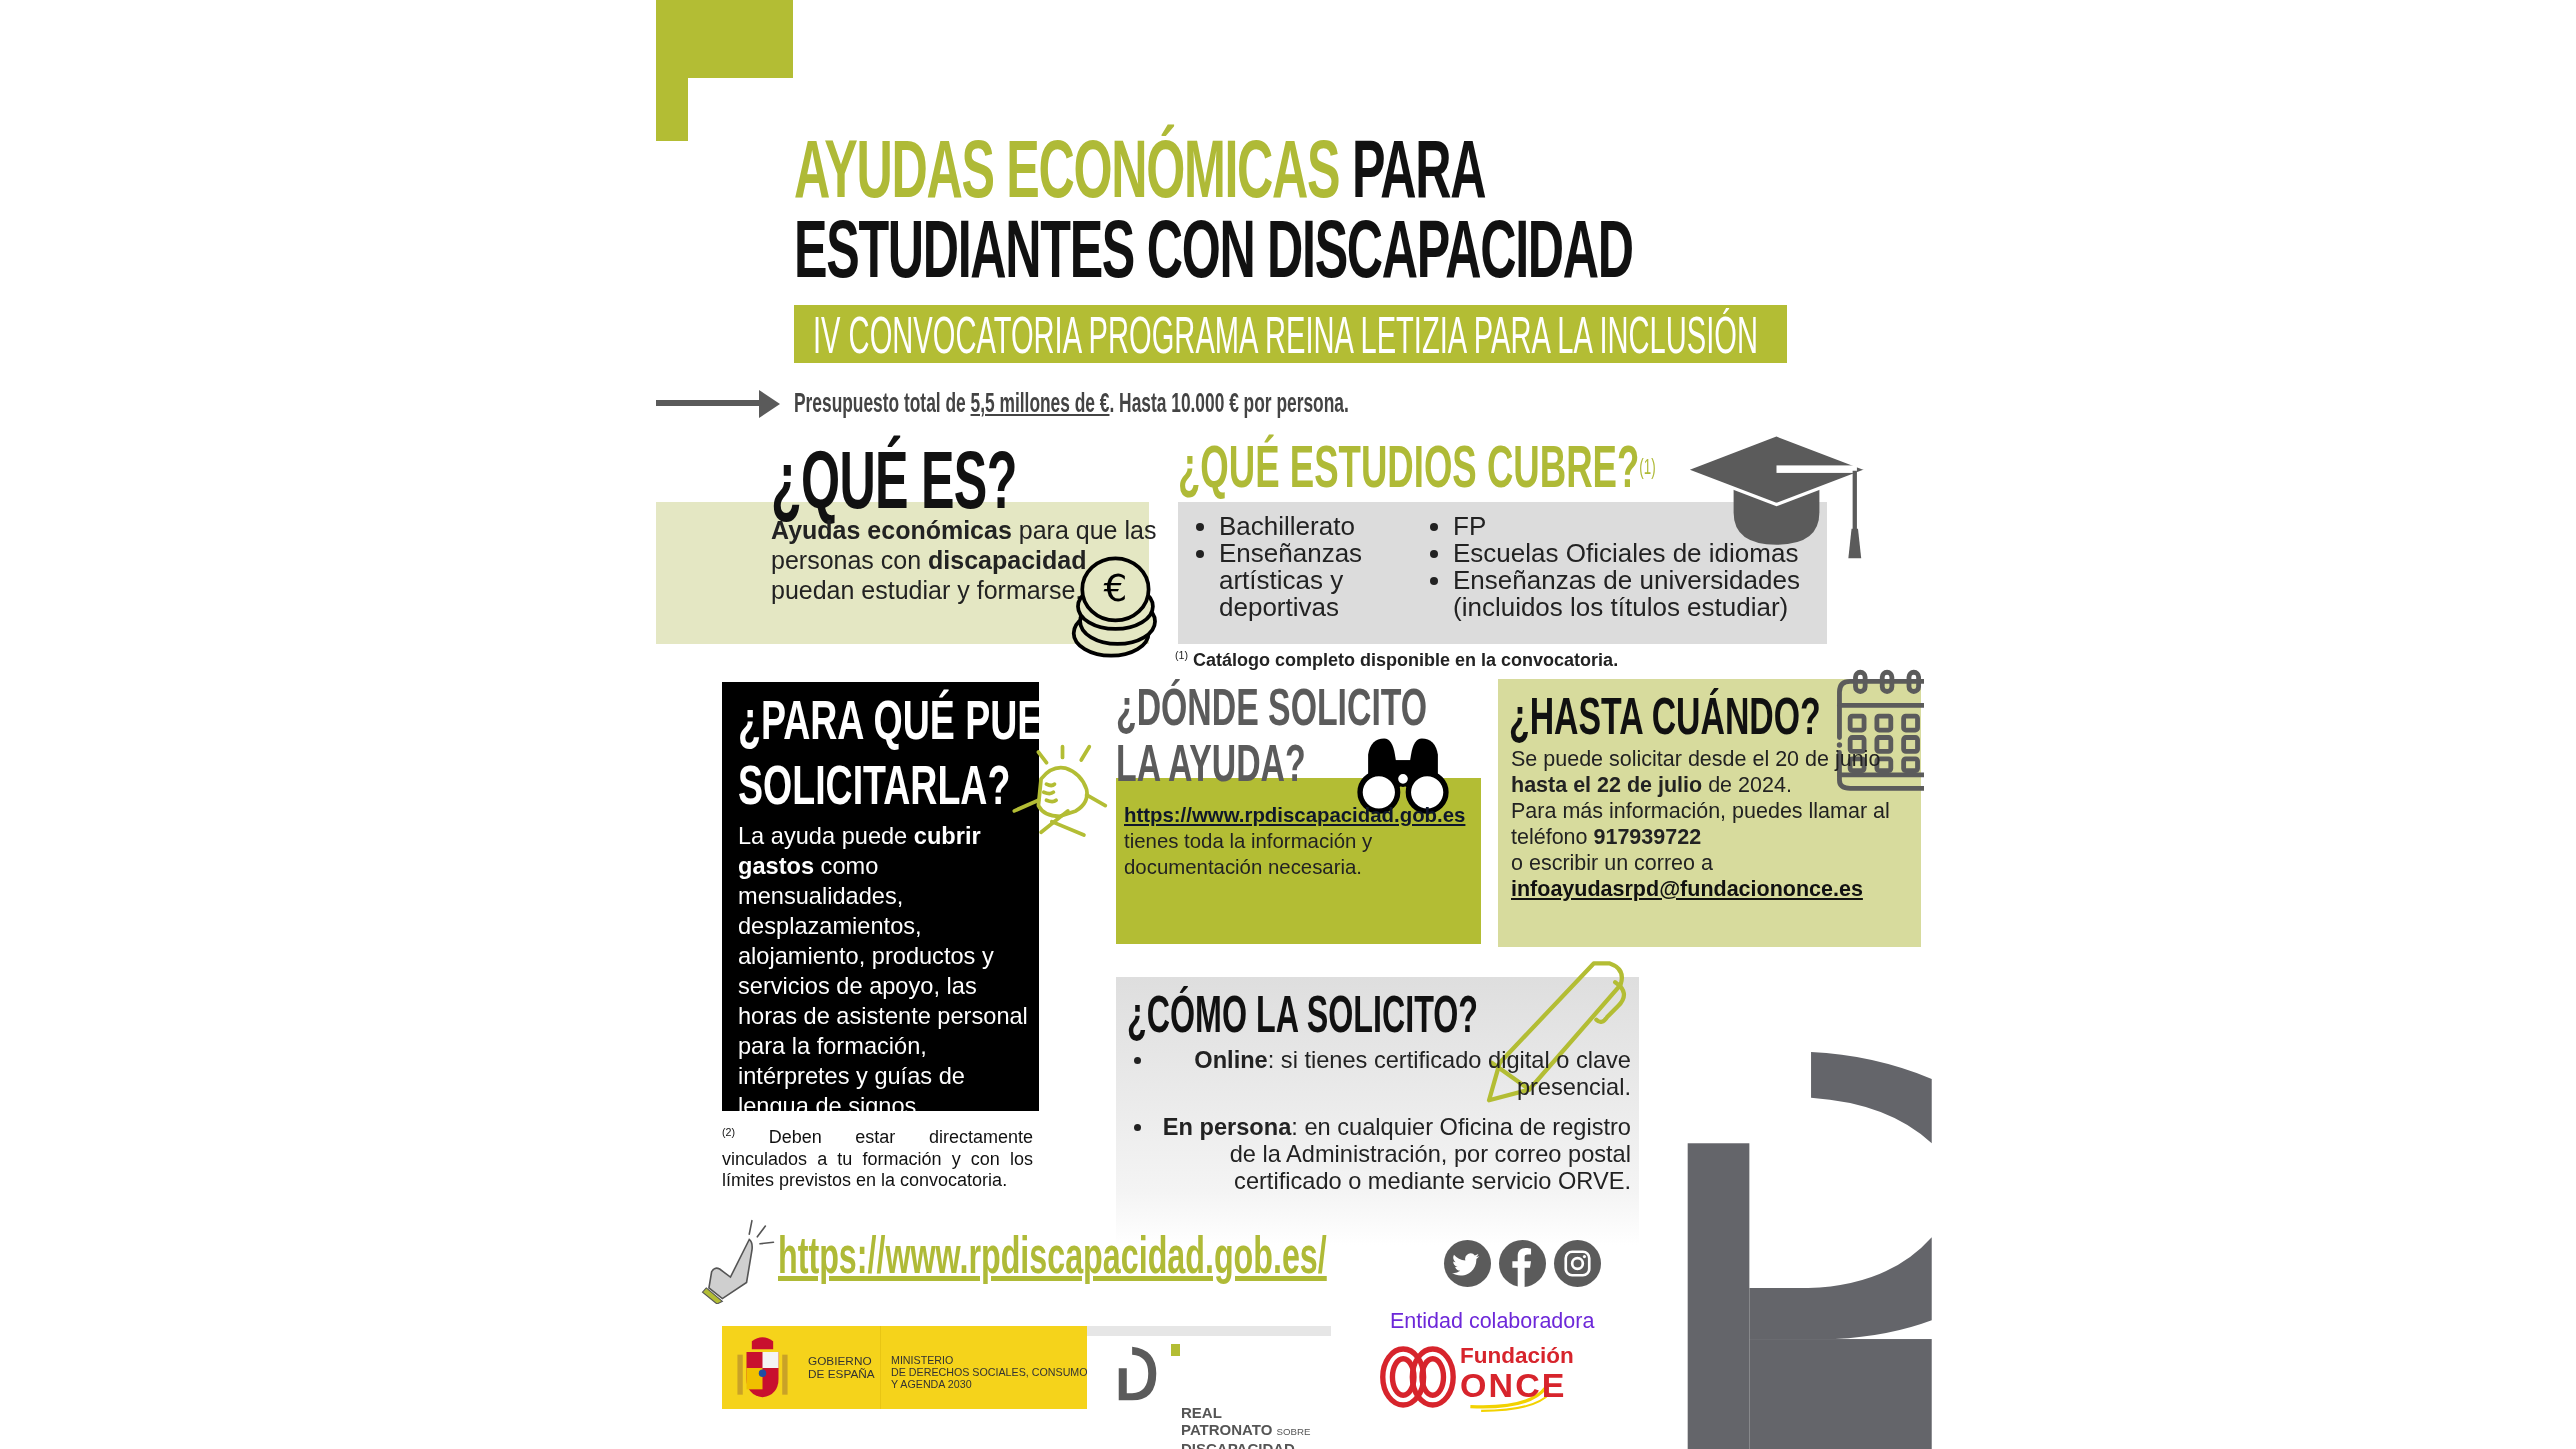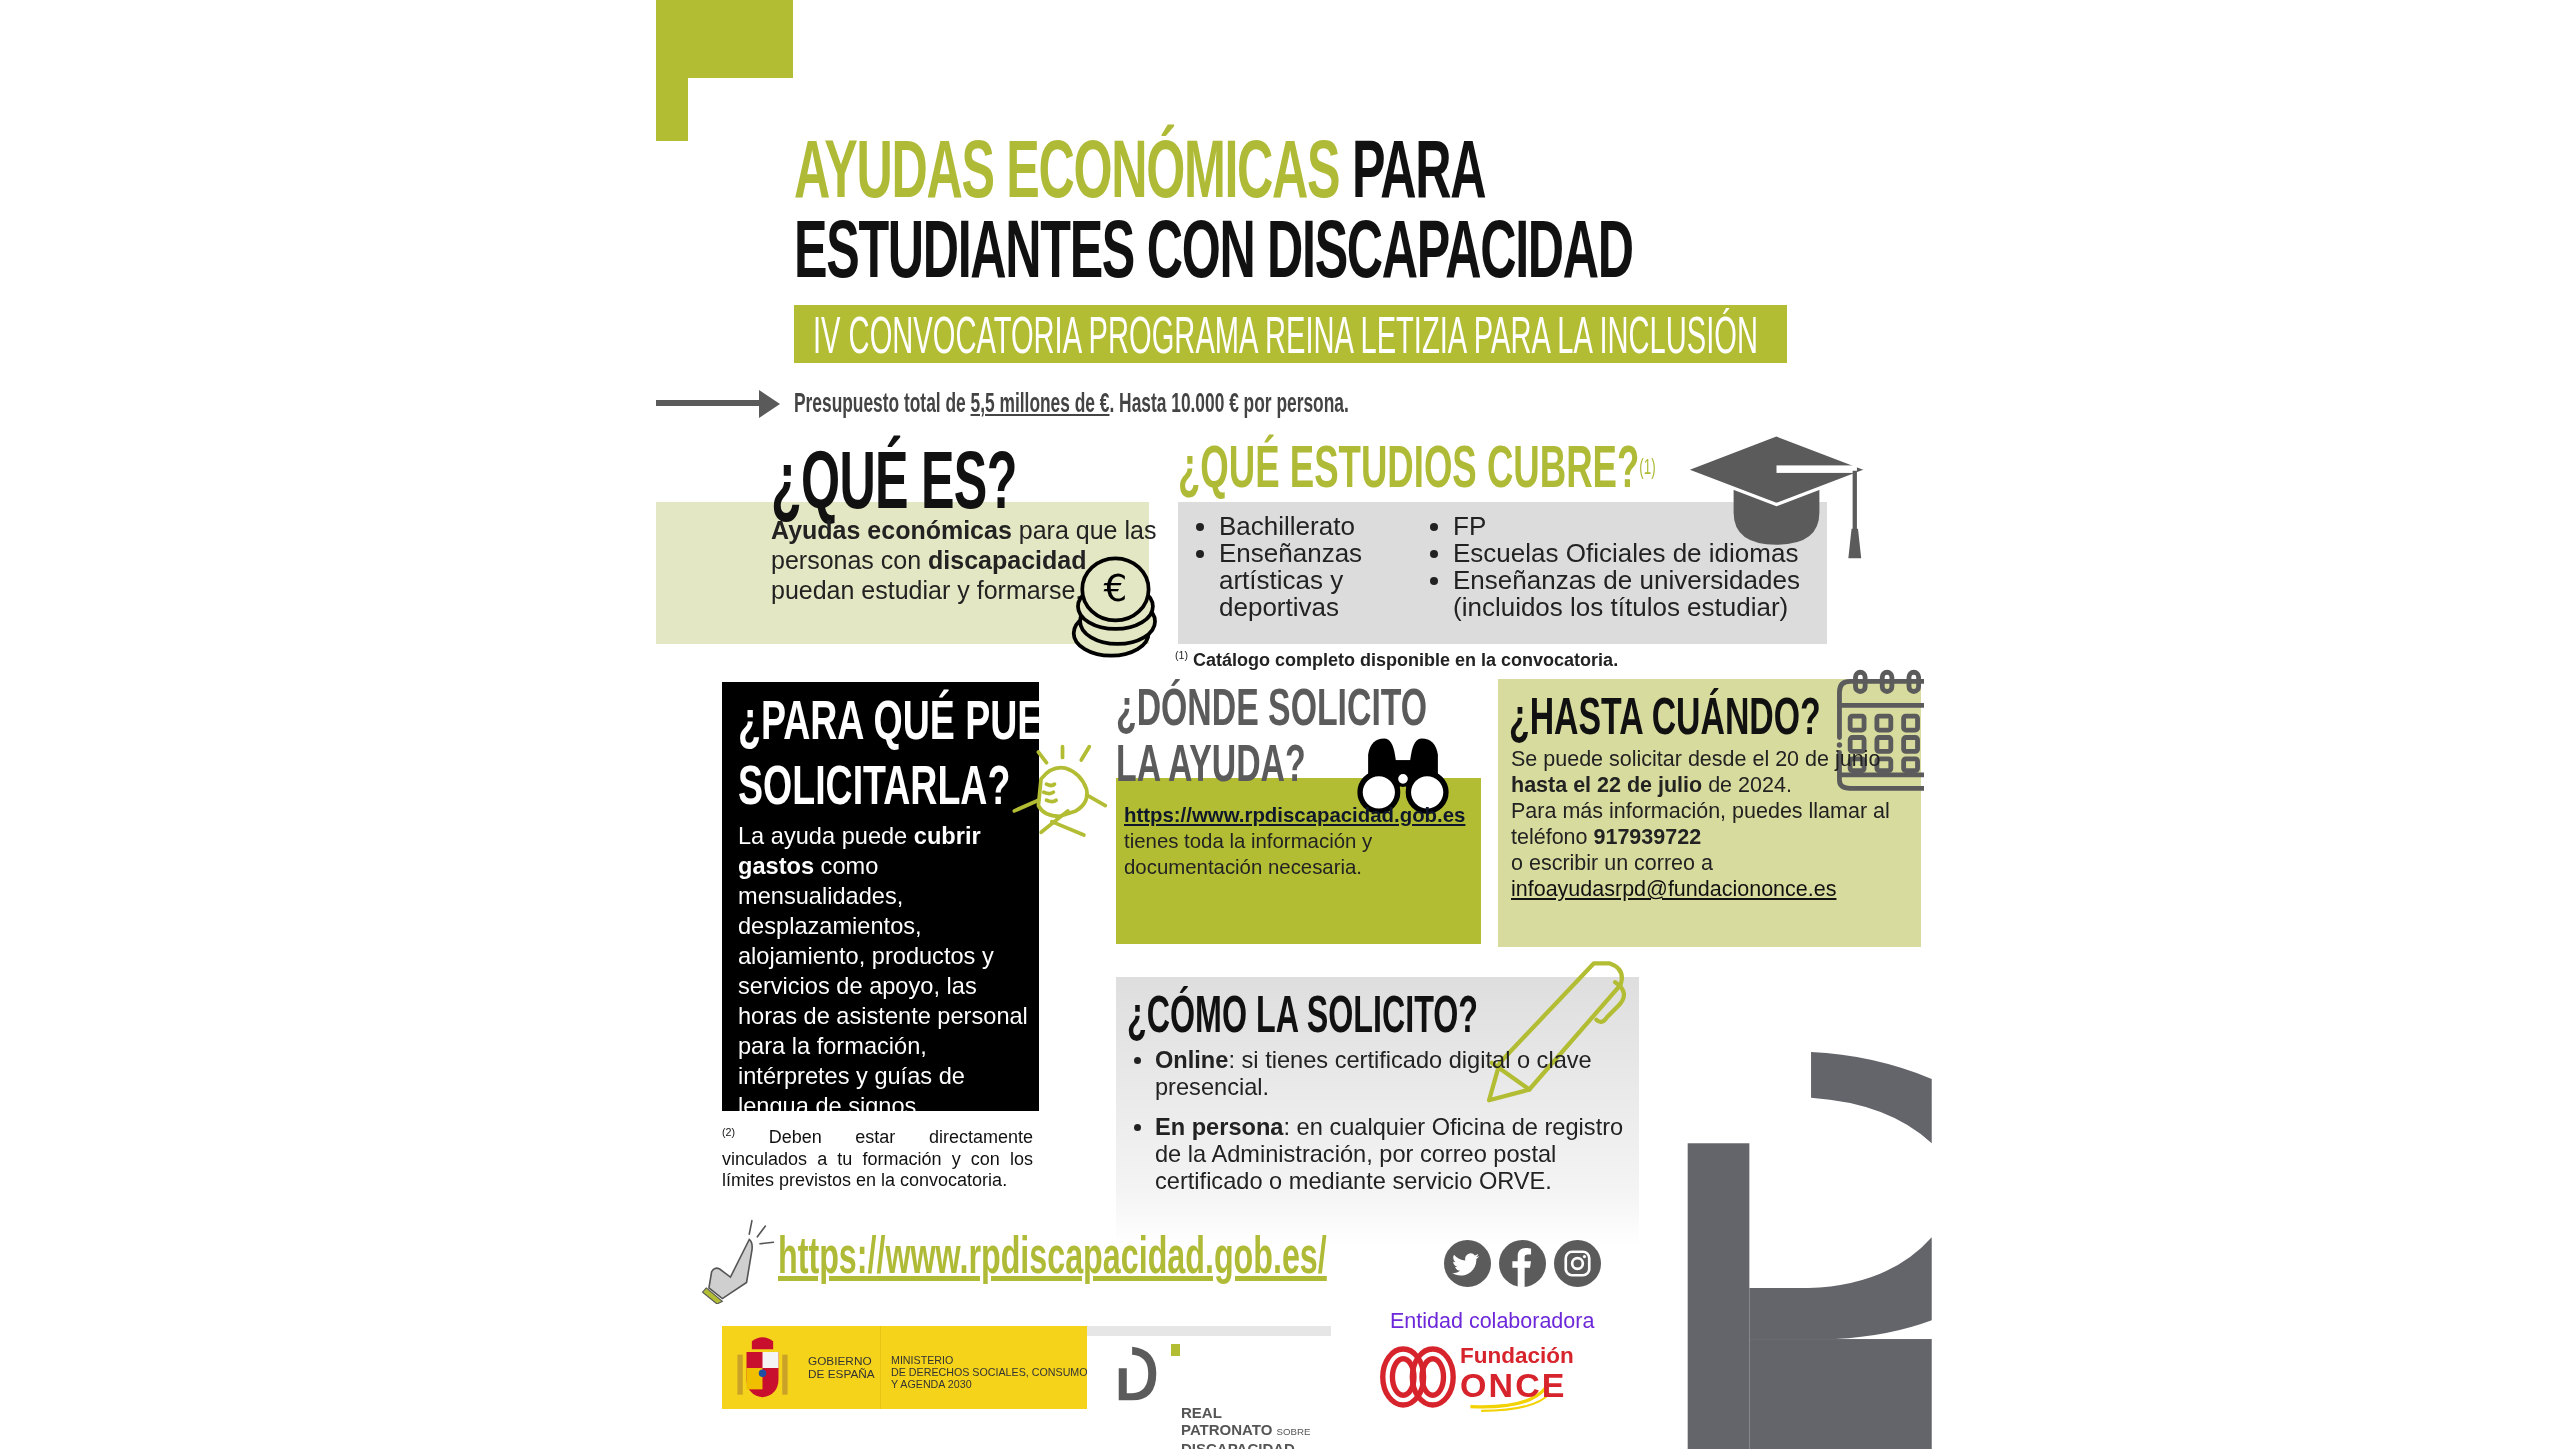--- a/index.html
+++ b/index.html
@@ -66,30 +66,30 @@
   #donde-box { left:1116px; top:778px; width:365px; height:166px; background:#b3bd34; }
   #donde-text { left:1124px; top:802px; width:354px; font-size:20.4px; line-height:26px; color:#222; }
   #donde-text a { color:#0f172a; font-weight:bold; text-decoration:underline; }
 
   
   #hasta-box { left:1498px; top:679px; width:423px; height:268px; background:#d7db9d; }
   #hasta-title { left:1509px; top:689px; font-size:52px; font-weight:bold; line-height:54px; white-space:nowrap;
                  transform:scaleX(0.65); transform-origin:left top; }
   #calendar-icon { left:1833px; top:668px; width:91px; height:123px; }
   #hasta-text { left:1511px; top:746px; width:408px; font-size:21.5px; line-height:26px; color:#222; }
-  #hasta-text a { color:#111; font-weight:normal; text-decoration:underline; }
+  #hasta-text a { color:#111; font-weight:bold; text-decoration:underline; }
 
   
   #como-box { left:1116px; top:977px; width:523px; height:268px;
               background:linear-gradient(#dedede, #f4f4f4 80%, #ffffff); }
   #como-title { left:1127px; top:987px; font-size:52px; font-weight:bold; line-height:54px; white-space:nowrap;
                 transform:scaleX(0.62); transform-origin:left top; }
   #pencil-icon { left:1481px; top:958px; width:161px; height:145px; }
   #como-list { left:1116px; top:1047px; width:515px; font-size:23.6px; line-height:27px; color:#222; }
-  #como-list ul { margin:0; padding-left:39px; }
+  #como-list ul { margin:0; padding-left:39px;text-align:right; }
   #como-list li { margin-bottom:13px; }
 
   
   #hand-icon { left:698px; top:1218px; width:81px; height:86px; }
   #footer-url { left:778px; top:1225px; color:#afba37; font-size:52px; font-weight:bold; white-space:nowrap;
                 transform:scaleX(0.62); transform-origin:left top; text-decoration:underline; }
   .social { top:1240px; width:47px; height:47px; border-radius:50%; background:#5b5b5b; }
   #twitter { left:1444px; }
   #facebook { left:1499px; }
   #instagram { left:1554px; }

